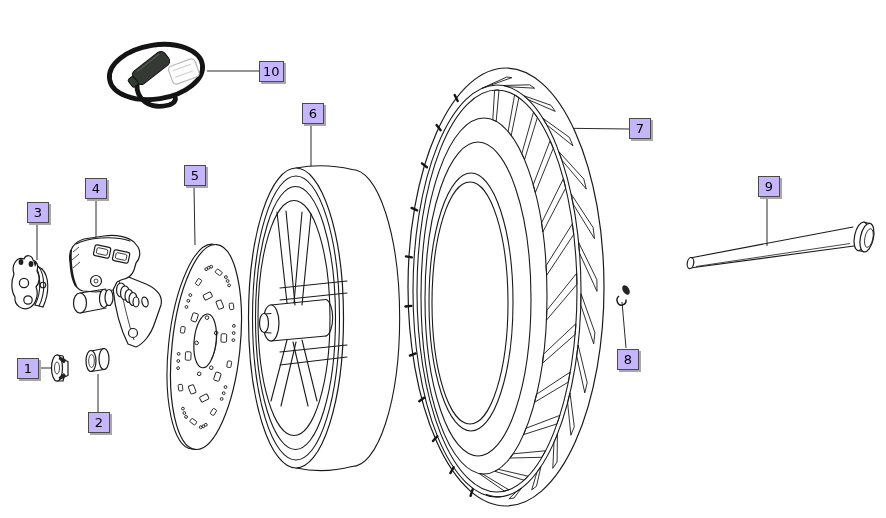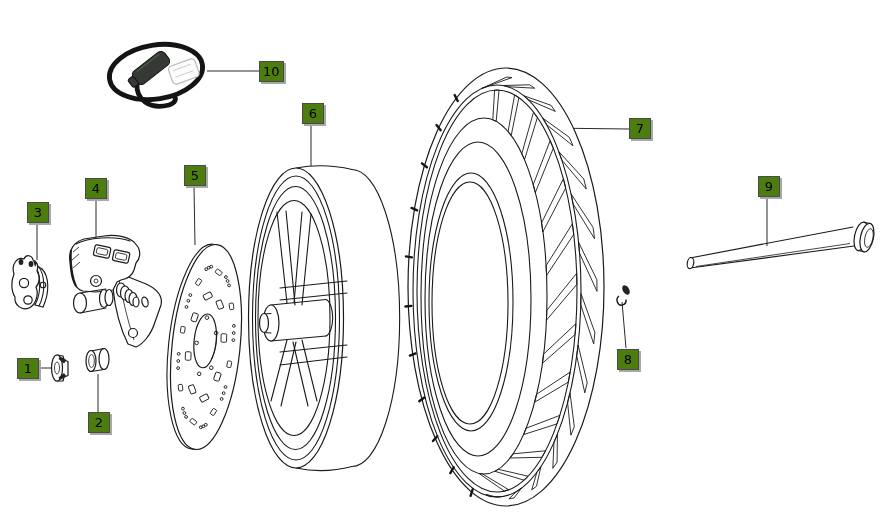--- a/index.html
+++ b/index.html
@@ -11,21 +11,21 @@
   
   .s   {stroke:#1a1a1a;fill:none;stroke-width:1.1;stroke-linecap:round;stroke-linejoin:round;}
   .sw  {stroke:#1a1a1a;fill:#ffffff;stroke-width:1.2;stroke-linejoin:round;}
   .thin{stroke:#1a1a1a;fill:none;stroke-width:0.8;}
   .dk  {fill:#222;stroke:none;}
   .cable{stroke:#141414;fill:none;stroke-width:4.8;stroke-linecap:round;}
   .leader{stroke:#2a2a2a;fill:none;stroke-width:1;}
   
   .callout{
     position:absolute;min-width:14px;height:19px;box-sizing:content-box;
-    padding:0 3px;background:#4d7c0f;border:1px solid #4a4a4a;
+    padding:0 3px;background:#c4b5fd;border:1px solid #4a4a4a;
     box-shadow:2px 2px 0 #a8a8a8;
     display:flex;align-items:center;justify-content:center;
     font-size:13px;line-height:19px;color:#000;cursor:pointer;z-index:2;
   }
 </style>
 </head>
 <body>
 
 <div id="stage">
 

